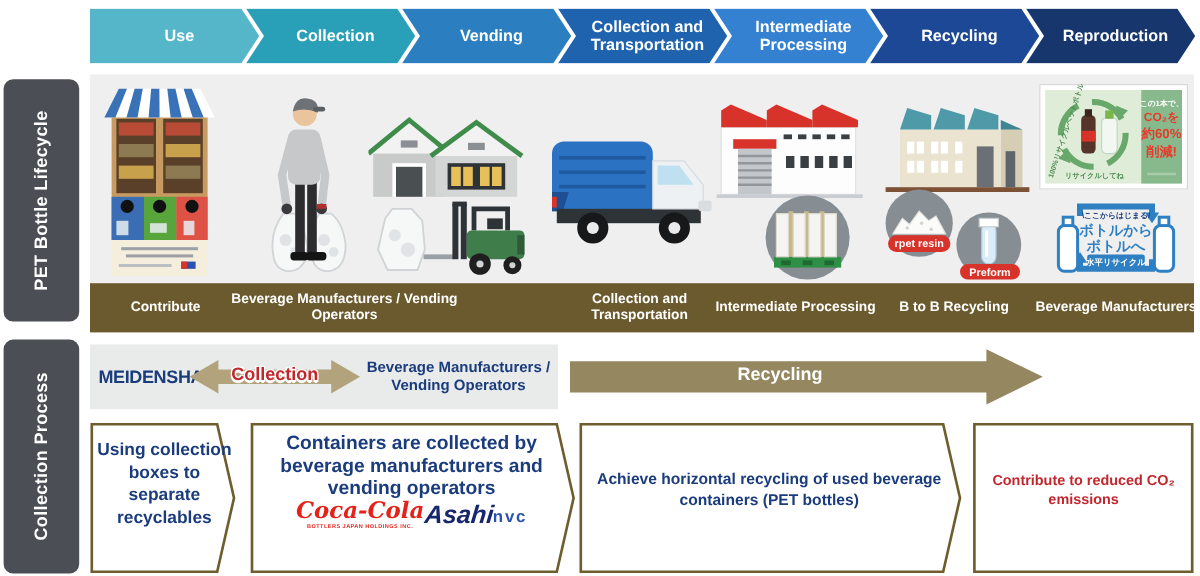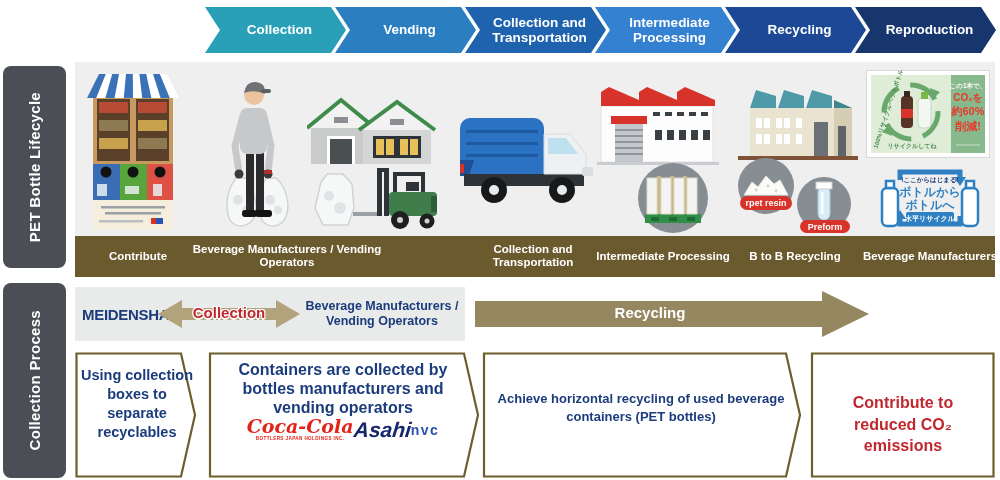--- a/index.html
+++ b/index.html
@@ -39,21 +39,21 @@
   .partner{position:absolute;left:298px;top:299px;width:168px;text-align:center;font-size:12.5px;
         font-weight:800;color:#1b3c7c;line-height:1.2;}
   .recy-label{position:absolute;left:475px;top:304px;width:350px;text-align:center;font-size:15px;
         font-weight:800;color:#fff;}
 
   
   .boxtext{position:absolute;text-align:center;font-weight:800;color:#1b3c7c;}
   .bt1{left:78px;top:366px;width:118px;font-size:14.5px;line-height:1.3;}
   .bt2{left:224px;top:360px;width:238px;font-size:16px;line-height:1.2;}
   .bt3{left:495px;top:390px;width:292px;font-size:13px;line-height:1.35;}
-  .bt4{left:820px;top:392px;width:166px;font-size:16px;line-height:1.35;color:#c1272d;}
+  .bt4{left:820px;top:392px;width:166px;font-size:12px;line-height:1.35;color:#c1272d;}
   .logos{position:absolute;left:220px;top:418px;width:246px;display:flex;align-items:center;
         justify-content:center;gap:0;}
   .logo-coke{color:#e32219;font-family:"DejaVu Serif",serif;font-style:italic;font-weight:bold;
         font-size:19px;line-height:.9;text-align:center;}
   .logo-coke-sub{font-family:"Liberation Sans",sans-serif;font-style:normal;font-weight:bold;
         font-size:4.6px;letter-spacing:.4px;color:#e32219;margin-top:2px;}
   .logo-asahi{color:#17276b;font-style:italic;font-weight:800;font-size:21px;transform:skewX(-6deg);}
   .logo-nvc{color:#2a52b0;font-weight:800;font-size:14px;letter-spacing:1.5px;}
 </style>
 </head>
@@ -62,20 +62,21 @@
 <div class="canvas">
 
   <div class="rail" style="top:66px;height:202px;">
     <div class="rail-text">PET Bottle Lifecycle</div>
   </div>
   <div class="rail" style="top:283px;height:195px;">
     <div class="rail-text">Collection Process</div>
   </div>
 
   <div class="chevrons">
+    <div class="chev first st0" style="left:0">Use</div>
     <div class="chev st1" style="left:130px">Collection</div>
     <div class="chev st2" style="left:260px">Vending</div>
     <div class="chev st3" style="left:390px">Collection and Transportation</div>
     <div class="chev st4" style="left:520px">Intermediate Processing</div>
     <div class="chev st5" style="left:650px">Recycling</div>
     <div class="chev st6" style="left:780px">Reproduction</div>
   </div>
 
   <div class="band"></div>
 
@@ -311,21 +312,21 @@
   </svg>
   <div class="recy-label">Recycling</div>
 
   <svg class="abs" style="left:75px;top:352px" width="920" height="126" viewBox="0 0 920 126">
     <path d="M1.5,1.5 H106 L120,63 L106,124.5 H1.5 Z" fill="#fff" stroke="#6f5d2e" stroke-width="2.2"></path>
     <path d="M135,1.5 H389 L403,63 L389,124.5 H135 Z" fill="#fff" stroke="#6f5d2e" stroke-width="2.2"></path>
     <path d="M409,1.5 H711 L725,63 L711,124.5 H409 Z" fill="#fff" stroke="#6f5d2e" stroke-width="2.2"></path>
     <path d="M737,1.5 H918.5 V124.5 H737 Z" fill="#fff" stroke="#6f5d2e" stroke-width="2.2"></path>
   </svg>
   <div class="boxtext bt1">Using collection boxes to separate recyclables</div>
-  <div class="boxtext bt2">Containers are collected by bottles manufacturers and vending operators</div>
+  <div class="boxtext bt2">Containers are collected by beverage manufacturers and vending operators</div>
   <div class="logos">
     <div class="logo-coke">
       <div>Coca-Cola</div>
       <div class="logo-coke-sub">BOTTLERS JAPAN HOLDINGS INC.</div>
     </div>
     <div class="logo-asahi">Asahi</div>
     <div class="logo-nvc">nvc</div>
   </div>
   <div class="boxtext bt3">Achieve horizontal recycling of used beverage containers (PET bottles)</div>
   <div class="boxtext bt4">Contribute to reduced CO₂ emissions</div>

